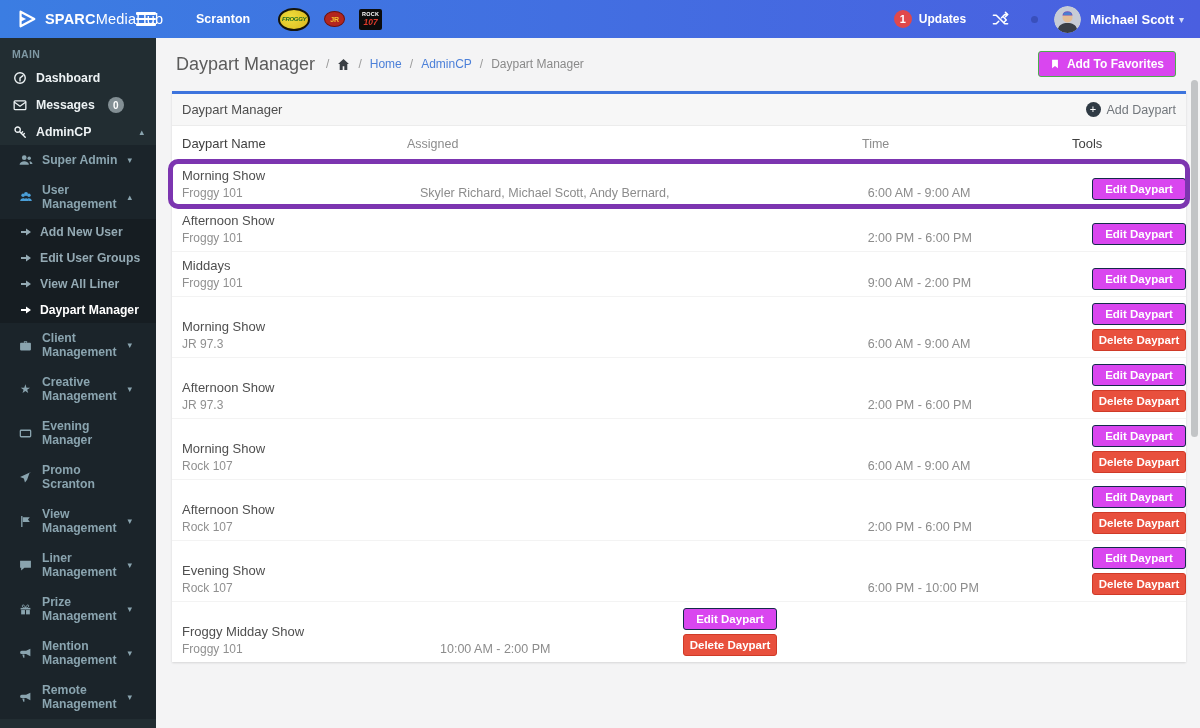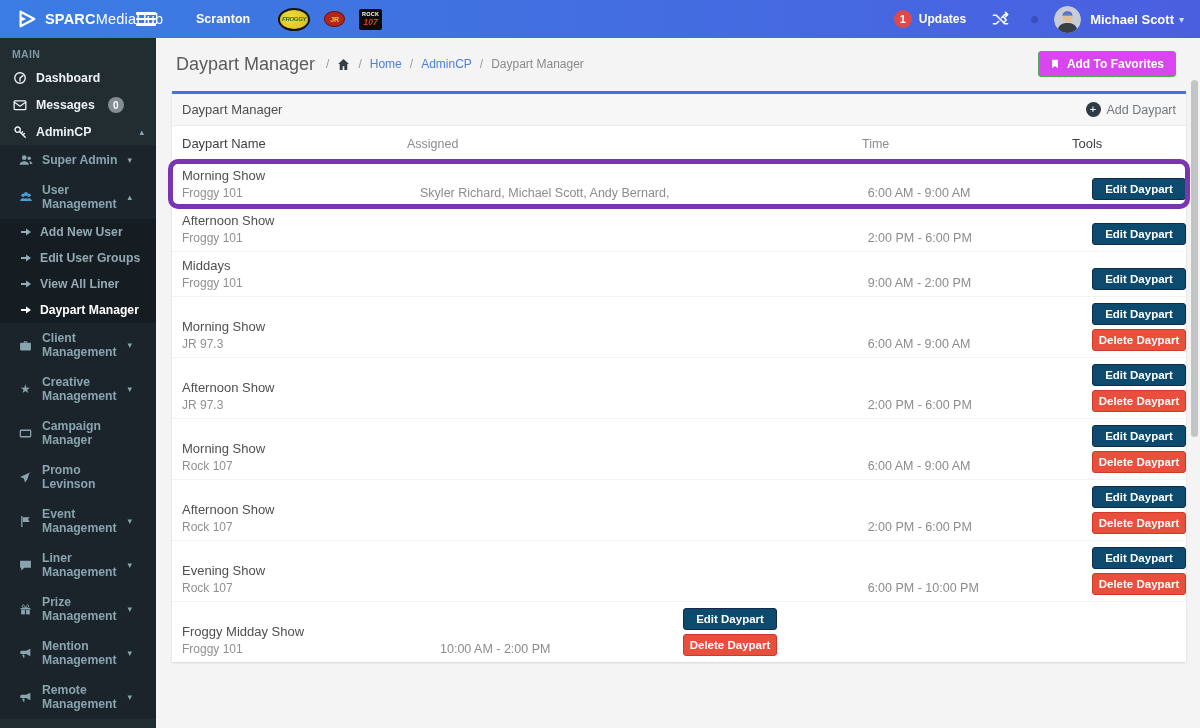--- a/index.html
+++ b/index.html
@@ -87,21 +87,21 @@
   .c-assigned { width:455px; }
   .c-time { width:210px; }
   .c-tools { flex:1; }
   .row { display:flex; align-items:flex-end; border-bottom:1px solid #f3f3f3; padding:6px 0; min-height:40px;
          position:relative;gap:33px; }
   .row:last-child { border-bottom:none; }
   .name { font-size:13px; color:#4f4f4f; }
   .station { font-size:12px; color:#909090; margin-top:3px; }
   .c-assigned, .c-time { font-size:12.5px; color:#8c8c8c; }
   .tools-stack { display:flex; flex-direction:column; gap:4px; align-items:flex-start; }
-  .btn-edit { background:#0c4a6e; border:1px solid #142a4b; color:#fff; font-size:11.5px; font-weight:bold;
+  .btn-edit { background:#d946ef; border:1px solid #142a4b; color:#fff; font-size:11.5px; font-weight:bold;
               width:94px; padding:4px 0; text-align:center; border-radius:3px; cursor:pointer; font-family:inherit; }
   .btn-delete { background:#e8503d; border:1px solid #cf3a27; color:#fff; font-size:11.5px; font-weight:bold;
                 width:94px; padding:4px 0; text-align:center; border-radius:3px; cursor:pointer; font-family:inherit; }
   .row.highlight::after { content:""; position:absolute; left:-4px; right:-4px; top:-3px; bottom:-3px;
                           border:5px solid #7c35b0; border-radius:10px; pointer-events:none; z-index:2; }
 
   .scroll-thumb { position:absolute; right:2px; top:80px; width:7px; height:357px; background:#c2c4c6;
                   border-radius:4px; }
 </style>
 </head>
@@ -284,40 +284,40 @@
           <span>Creative Management</span>
           <span class="caret">▾</span>
         </div>
 
         <div class="sub-item">
           <span class="ic">
               <svg width="13" height="13" viewBox="0 0 24 24" fill="none" stroke="currentColor" stroke-width="2.4">
                 <rect x="2.5" y="6" width="19" height="12" rx="1.5"></rect>
               </svg>
             </span>
-          <span>Campaign Manager</span>
+          <span>Evening Manager</span>
         </div>
 
         <div class="sub-item">
           <span class="ic">
               <svg width="13" height="13" viewBox="0 0 24 24" fill="currentColor">
                 <path d="M22 2L2 11l7 3 2 7 4-5 5-14z"></path>
               </svg>
             </span>
-          <span>Promo Levinson</span>
+          <span>Promo Scranton</span>
         </div>
 
         <div class="sub-item">
           <span class="ic">
               <svg width="13" height="13" viewBox="0 0 24 24" fill="currentColor">
                 <path d="M4 2h2.4v20H4z"></path>
                 <path d="M7 4h13l-3.5 4.5L20 13H7z"></path>
               </svg>
             </span>
-          <span>Event Management</span>
+          <span>View Management</span>
           <span class="caret">▾</span>
         </div>
 
         <div class="sub-item">
           <span class="ic">
               <svg width="13" height="13" viewBox="0 0 24 24" fill="currentColor">
                 <path d="M2 3h20v13H10l-6 5v-5H2z"></path>
               </svg>
             </span>
           <span>Liner Management</span>

